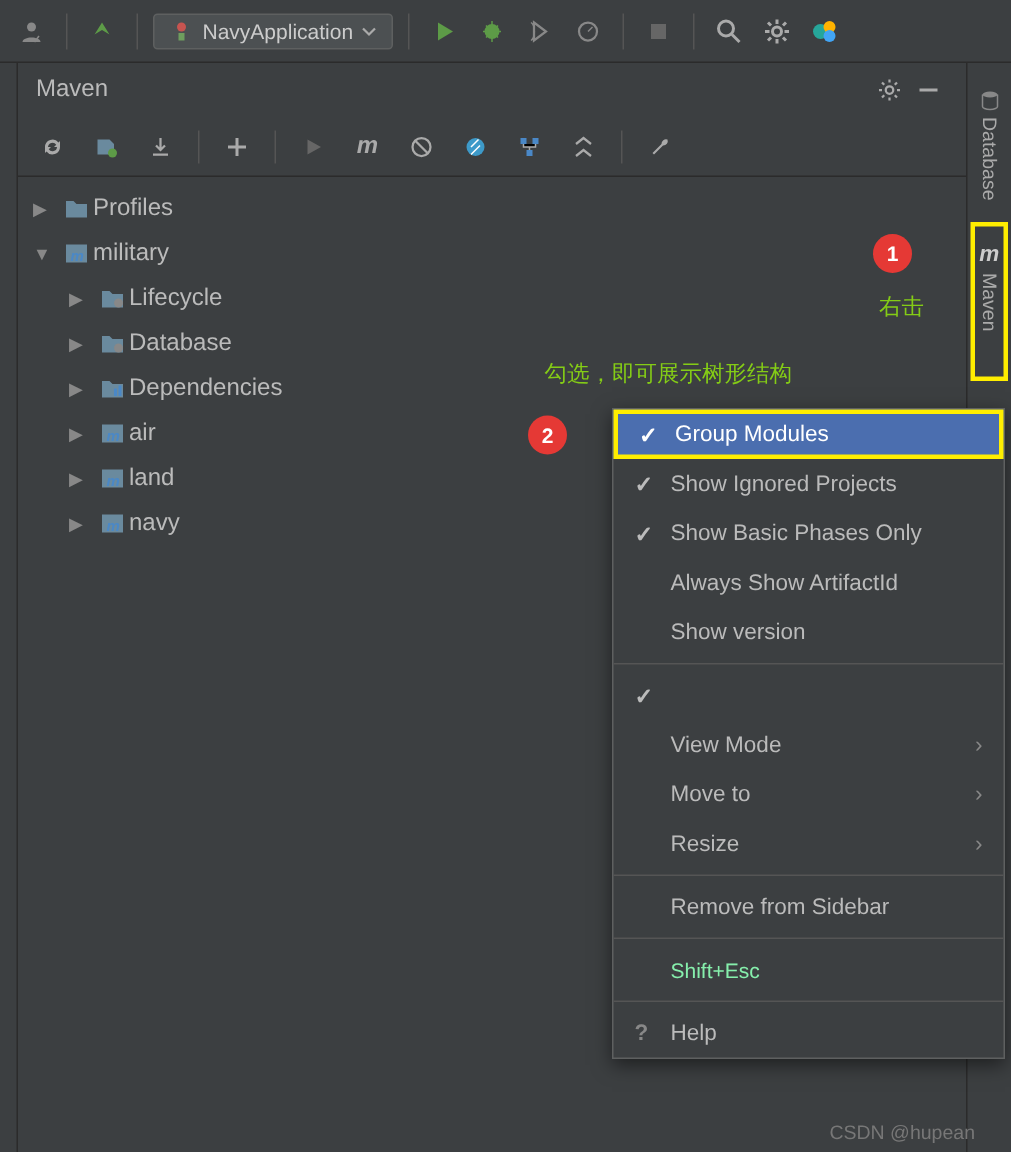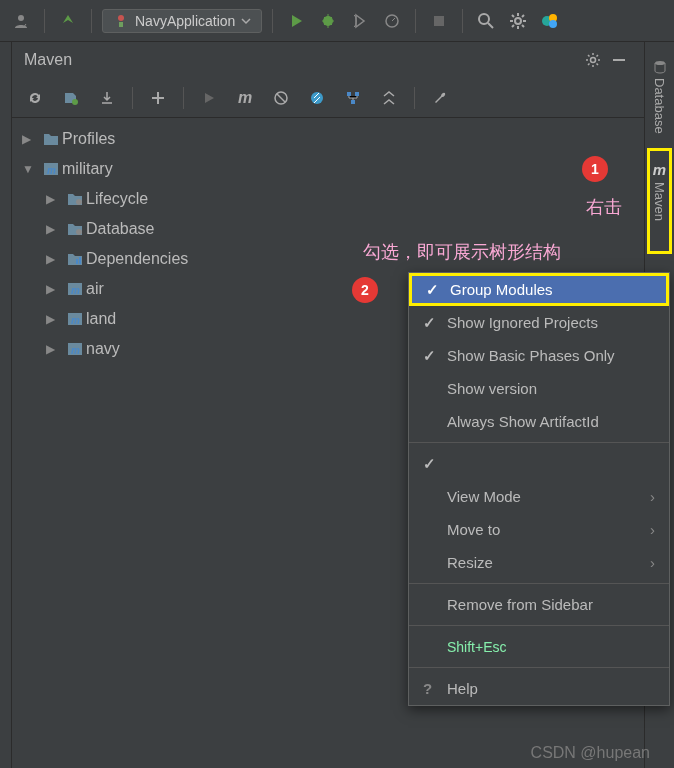--- a/index.html
+++ b/index.html
@@ -38,24 +38,24 @@
 .menu-sep { height: 1px; background: #555; margin: 4px 0; }
 .highlight-box { border: 3px solid #ffee00; }
 
 
 .right-tabs { position: absolute; right: 0; top: 42px; width: 30px; bottom: 0; background: #3c3f41; border-left: 1px solid #2b2b2b; display: flex; flex-direction: column; align-items: center; padding-top: 12px; gap: 8px; }
 .vtab { writing-mode: vertical-rl; font-size: 13px; color: #aaa; padding: 6px 2px; cursor: pointer; display: flex; align-items: center; gap: 4px; }
 .vtab.active { border: 3px solid #ffee00; padding: 10px 2px 30px 2px; }
 
 
 .anno-badge { position: absolute; width: 26px; height: 26px; border-radius: 50%; background: #e53935; color: #fff; display: flex; align-items: center; justify-content: center; font-size: 14px; font-weight: bold; }
-.anno-text { position: absolute; color: #f9a8d4; font-size: 18px; }
-
-
-.watermark { position: absolute; right: 24px; bottom: 6px; font-size: 16px; color: #777; }
+.anno-text { position: absolute; color: #84cc16; font-size: 15px; }
+
+
+.watermark { position: absolute; right: 24px; bottom: 6px; font-size: 13px; color: #777; }
 
 
 .main { display: flex; height: calc(100% - 42px); }
 .left-gutter { width: 12px; background: #3c3f41; border-right: 1px solid #2b2b2b; }
 .panel { flex: 1; margin-right: 30px; display: flex; flex-direction: column; }
 
 svg { display: block; }
 </style>
 </head>
 <body>
@@ -328,25 +328,25 @@
   <div class="menu-item">
     <span class="check">✓</span>
     <span class="label">Show Ignored Projects</span>
   </div>
   <div class="menu-item">
     <span class="check">✓</span>
     <span class="label">Show Basic Phases Only</span>
   </div>
   <div class="menu-item">
     <span class="check"></span>
+    <span class="label">Always Show ArtifactId</span>
+  </div>
+  <div class="menu-item">
+    <span class="check"></span>
     <span class="label">Show version</span>
-  </div>
-  <div class="menu-item">
-    <span class="check"></span>
-    <span class="label">Always Show ArtifactId</span>
   </div>
   <div class="menu-sep"></div>
   <div class="menu-item">
     <span class="check">✓</span>
   </div>
   <div class="menu-item">
     <span class="check"></span>
     <span class="label">View Mode</span>
     <span class="sub">›</span>
   </div>

